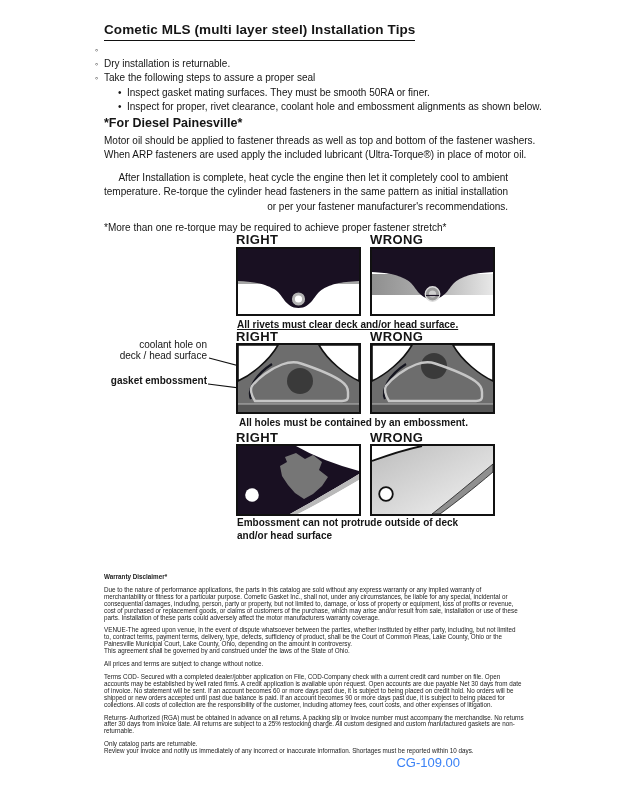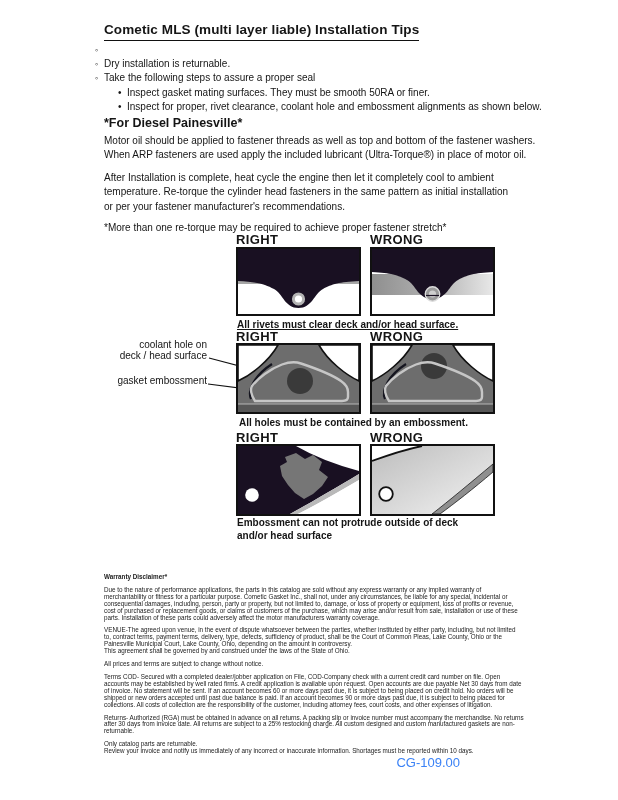--- a/index.html
+++ b/index.html
@@ -13,39 +13,39 @@
     border-bottom:1.6px solid #111;padding-bottom:3px;letter-spacing:.1px;
   }
   .bullets{left:95px;top:43px;font-size:10px;line-height:14.2px;}
   .bline{display:flex;white-space:nowrap;}
   .bline .mk{width:9px;flex:0 0 9px;font-size:9px;}
   .bline.sub{padding-left:23px;}
   .bline.sub .mk{width:9px;flex:0 0 9px;font-size:10px;}
   .h2{left:104px;top:116px;font-size:12.5px;font-weight:bold;}
   .para{left:104px;font-size:10px;line-height:14.4px;white-space:pre-line;}
   .p1{top:134px;}
-  .p2{top:171px;}
+  .p2{top:171px;text-align:right;}
   .p3{top:221px;}
   .dg-label{font-size:13px;font-weight:bold;width:125px;text-align:left;letter-spacing:.4px;}
   .panel{width:125px;height:69px;border:2px solid #111;box-sizing:border-box;background:#fff;}
   .panel.r2{height:71px;}
   .panel.r3{height:72px;}
   .caption{font-size:10px;font-weight:bold;white-space:pre-line;line-height:12.8px;}
   .callout{width:112px;text-align:right;font-size:10px;line-height:11.4px;}
   .disclaimer{left:104px;top:574px;width:420px;font-size:6.3px;line-height:6.9px;color:#1b1b1b;}
   .disclaimer .dh{font-weight:bold;margin-bottom:6px;}
   .disclaimer p{margin:0 0 6px 0;white-space:pre-line;}
   .footer{left:348px;top:755px;width:112px;text-align:right;font-size:13px;color:#3b82f6;}
 </style>
 </head>
 <body>
 
 <div class="page">
 
-  <div class="abs title">Cometic MLS (multi layer liable) Installation Tips</div>
+  <div class="abs title">Cometic MLS (multi layer steel) Installation Tips</div>
 
   <div class="abs bullets">
     <div class="bline">
       <span class="mk">◦</span>
     </div>
     <div class="bline">
       <span class="mk">◦</span>
       <span>Dry installation is returnable.</span>
     </div>
     <div class="bline">
@@ -102,21 +102,21 @@
   </div>
   <div class="abs caption" style="left:237px;top:319px;text-decoration:underline;">All rivets must clear deck and/or head surface.</div>
 
   <div class="abs dg-label" style="left:236px;top:329px;">RIGHT</div>
   <div class="abs dg-label" style="left:370px;top:329px;">WRONG</div>
 
   <div class="abs callout" style="left:95px;top:339px;">
     <div>coolant hole on</div>
     <div>deck / head surface</div>
   </div>
-  <div class="abs callout" style="left:95px;top:375px;">gasket embossment</div>
+  <div class="abs callout" style="left:95px;top:375px;font-weight:bold;">gasket embossment</div>
 
   <svg class="abs" style="left:200px;top:340px;" width="110" height="60" viewBox="0 0 110 60">
     <line x1="9" y1="18" x2="93" y2="40" stroke="#111" stroke-width="1.1"></line>
     <line x1="8" y1="44" x2="63" y2="51" stroke="#111" stroke-width="1.1"></line>
   </svg>
 
   <div class="abs panel r2" style="left:236px;top:343px;">
     <svg width="121" height="67" viewBox="0 0 121 67">
       <rect width="121" height="67" fill="#6d6d6d"></rect>
       <path d="M0,0 H40 C31,16 13,30 0,36 Z" fill="#ffffff" stroke="#111" stroke-width="1.6"></path>

